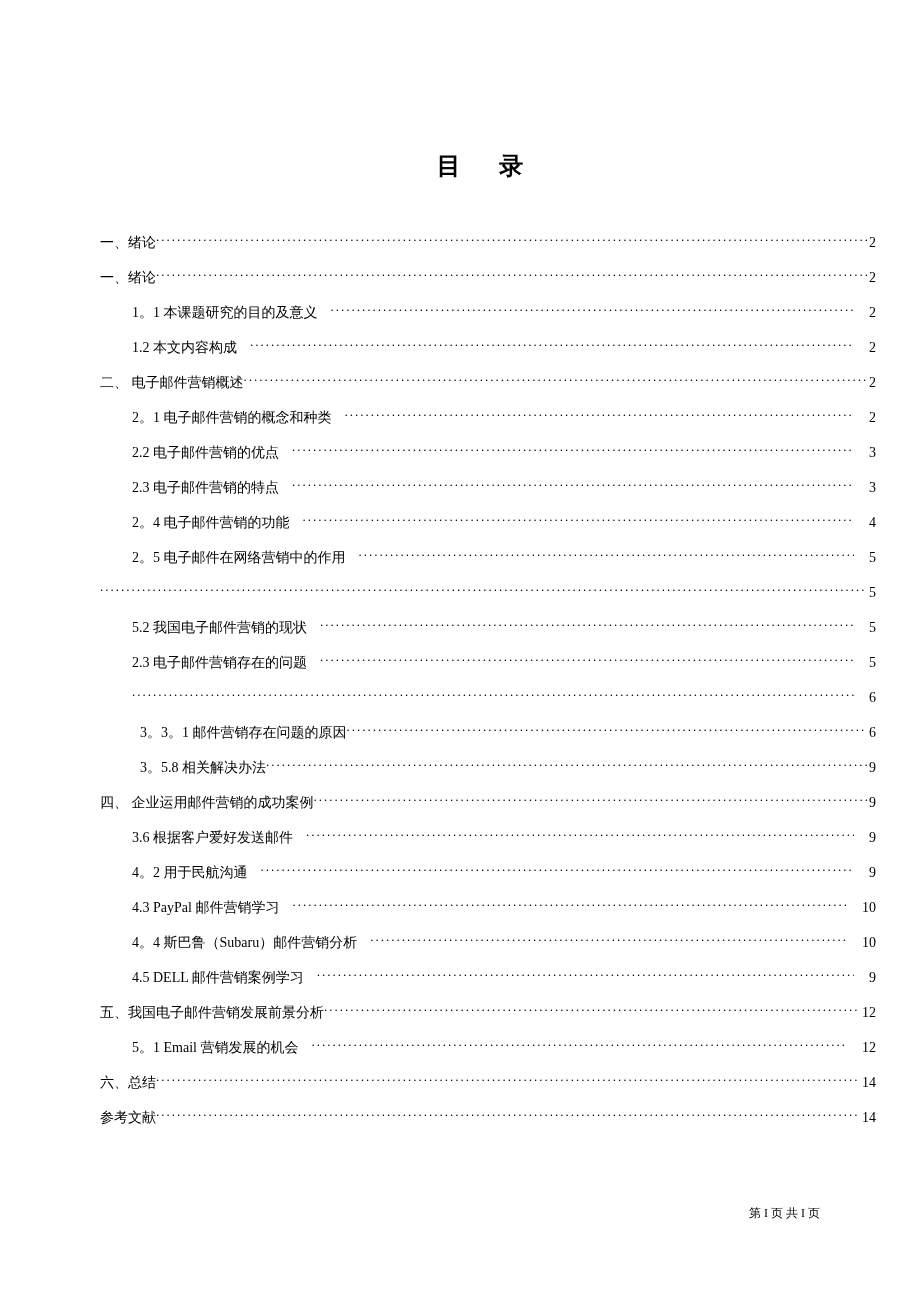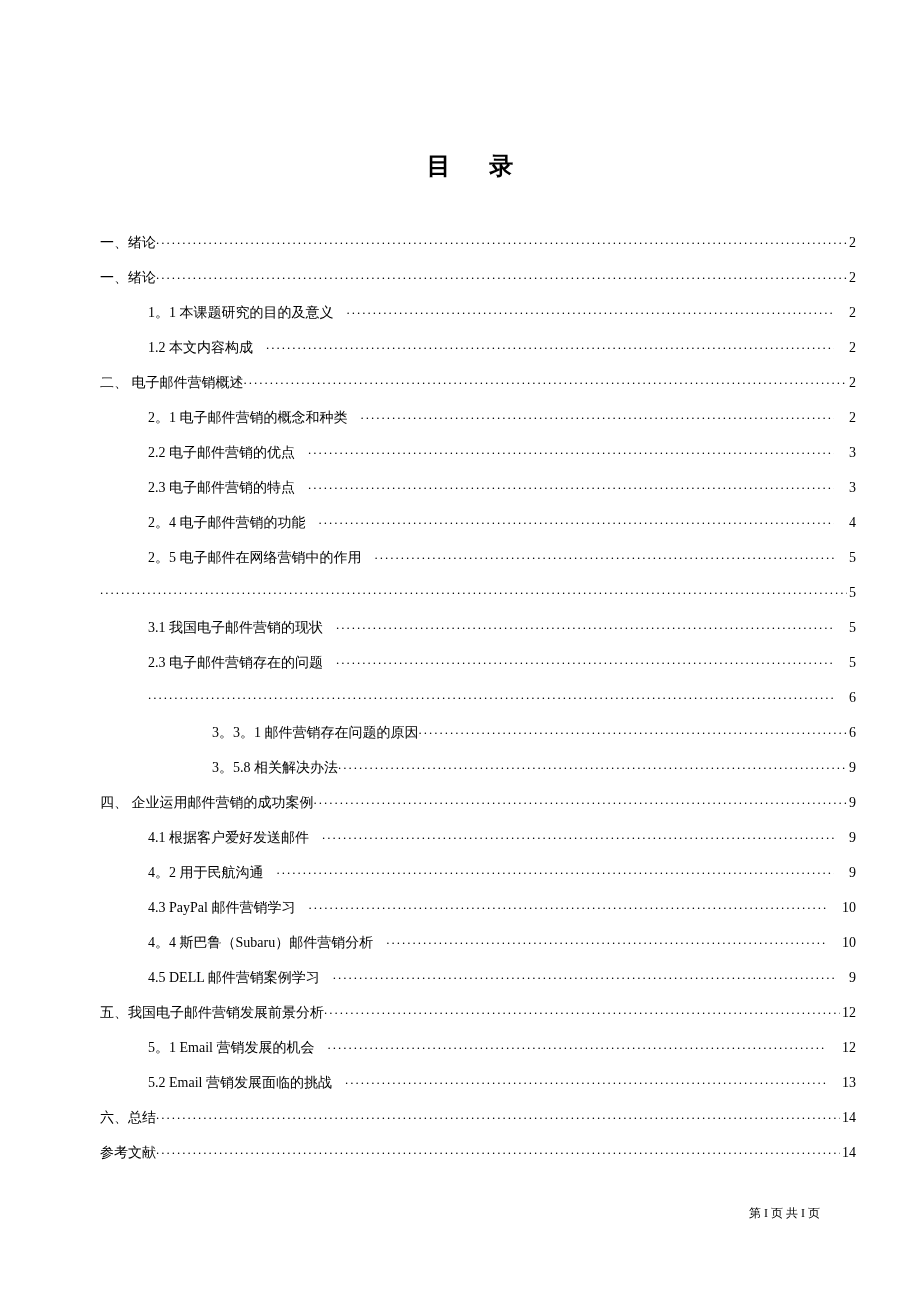--- a/index.html
+++ b/index.html
@@ -5,43 +5,43 @@
   * { margin: 0; padding: 0; box-sizing: border-box; }
   body {
     width: 920px;
     height: 1302px;
     background: #fff;
     font-family: "SimSun", "宋体", serif;
     color: #000;
     position: relative;
   }
   .page {
-    padding: 150px 64px 60px 100px;
+    padding: 150px 44px 60px 100px;
   }
   .title {
     text-align: center;
     font-size: 24px;
     font-weight: bold;
     letter-spacing: 16px;
     margin-bottom: 50px;
     font-family: "SimHei", "黑体", sans-serif;
   }
   .toc {
     font-size: 14px;
     line-height: 1.5;
   }
   .toc-row {
     display: flex;
-    align-items: center;
+    align-items: flex-start;
     margin-bottom: 14px;
     white-space: nowrap;
   }
   .toc-row.l1 { margin-left: 0; }
-  .toc-row.l2 { margin-left: 48px; gap: 13px; }
-  .toc-row.l3 { margin-left: 112px; }
+  .toc-row.l2 { margin-left: 32px; gap: 13px; }
+  .toc-row.l3 { margin-left: 40px; }
   .toc-label {
     flex: 0 0 auto;
   }
   .toc-leader {
     flex: 1 1 auto;
     overflow: hidden;
     position: relative;
     height: 1em;
   }
   .toc-leader::after {
@@ -120,21 +120,21 @@
       <div class="toc-row l2">
         <span class="toc-label">2。5 电子邮件在网络营销中的作用</span>
         <span class="toc-leader"></span>
         <span class="toc-page">5</span>
       </div>
       <div class="toc-row l1">
         <span class="toc-leader"></span>
         <span class="toc-page">5</span>
       </div>
       <div class="toc-row l2">
-        <span class="toc-label">3.1 我国电子邮件营销的现状</span>
+        <span class="toc-label">5.2 我国电子邮件营销的现状</span>
         <span class="toc-leader"></span>
         <span class="toc-page">5</span>
       </div>
       <div class="toc-row l2">
         <span class="toc-label">2.3 电子邮件营销存在的问题</span>
         <span class="toc-leader"></span>
         <span class="toc-page">5</span>
       </div>
       <div class="toc-row l2">
         <span class="toc-leader"></span>
@@ -149,21 +149,21 @@
         <span class="toc-label">3。5.8 相关解决办法</span>
         <span class="toc-leader"></span>
         <span class="toc-page">9</span>
       </div>
       <div class="toc-row l1">
         <span class="toc-label">四、 企业运用邮件营销的成功案例</span>
         <span class="toc-leader"></span>
         <span class="toc-page">9</span>
       </div>
       <div class="toc-row l2">
-        <span class="toc-label">4.1 根据客户爱好发送邮件</span>
+        <span class="toc-label">3.6 根据客户爱好发送邮件</span>
         <span class="toc-leader"></span>
         <span class="toc-page">9</span>
       </div>
       <div class="toc-row l2">
         <span class="toc-label">4。2 用于民航沟通</span>
         <span class="toc-leader"></span>
         <span class="toc-page">9</span>
       </div>
       <div class="toc-row l2">
         <span class="toc-label">4.3 PayPal 邮件营销学习</span>
@@ -182,25 +182,20 @@
       </div>
       <div class="toc-row l1">
         <span class="toc-label">五、我国电子邮件营销发展前景分析</span>
         <span class="toc-leader"></span>
         <span class="toc-page">12</span>
       </div>
       <div class="toc-row l2">
         <span class="toc-label">5。1 Email 营销发展的机会</span>
         <span class="toc-leader"></span>
         <span class="toc-page">12</span>
-      </div>
-      <div class="toc-row l2">
-        <span class="toc-label">5.2 Email 营销发展面临的挑战</span>
-        <span class="toc-leader"></span>
-        <span class="toc-page">13</span>
       </div>
       <div class="toc-row l1">
         <span class="toc-label">六、总结</span>
         <span class="toc-leader"></span>
         <span class="toc-page">14</span>
       </div>
       <div class="toc-row l1">
         <span class="toc-label">参考文献</span>
         <span class="toc-leader"></span>
         <span class="toc-page">14</span>

